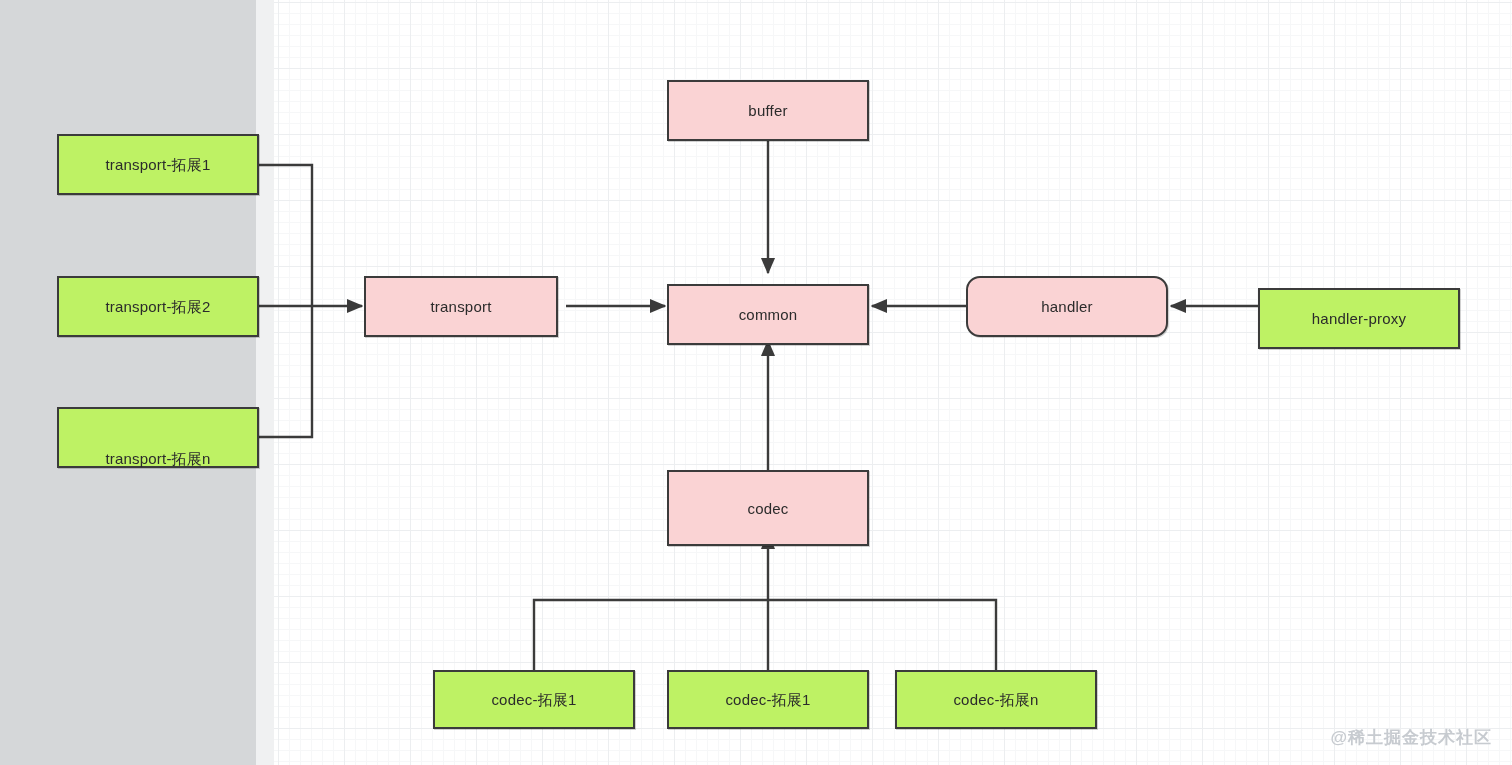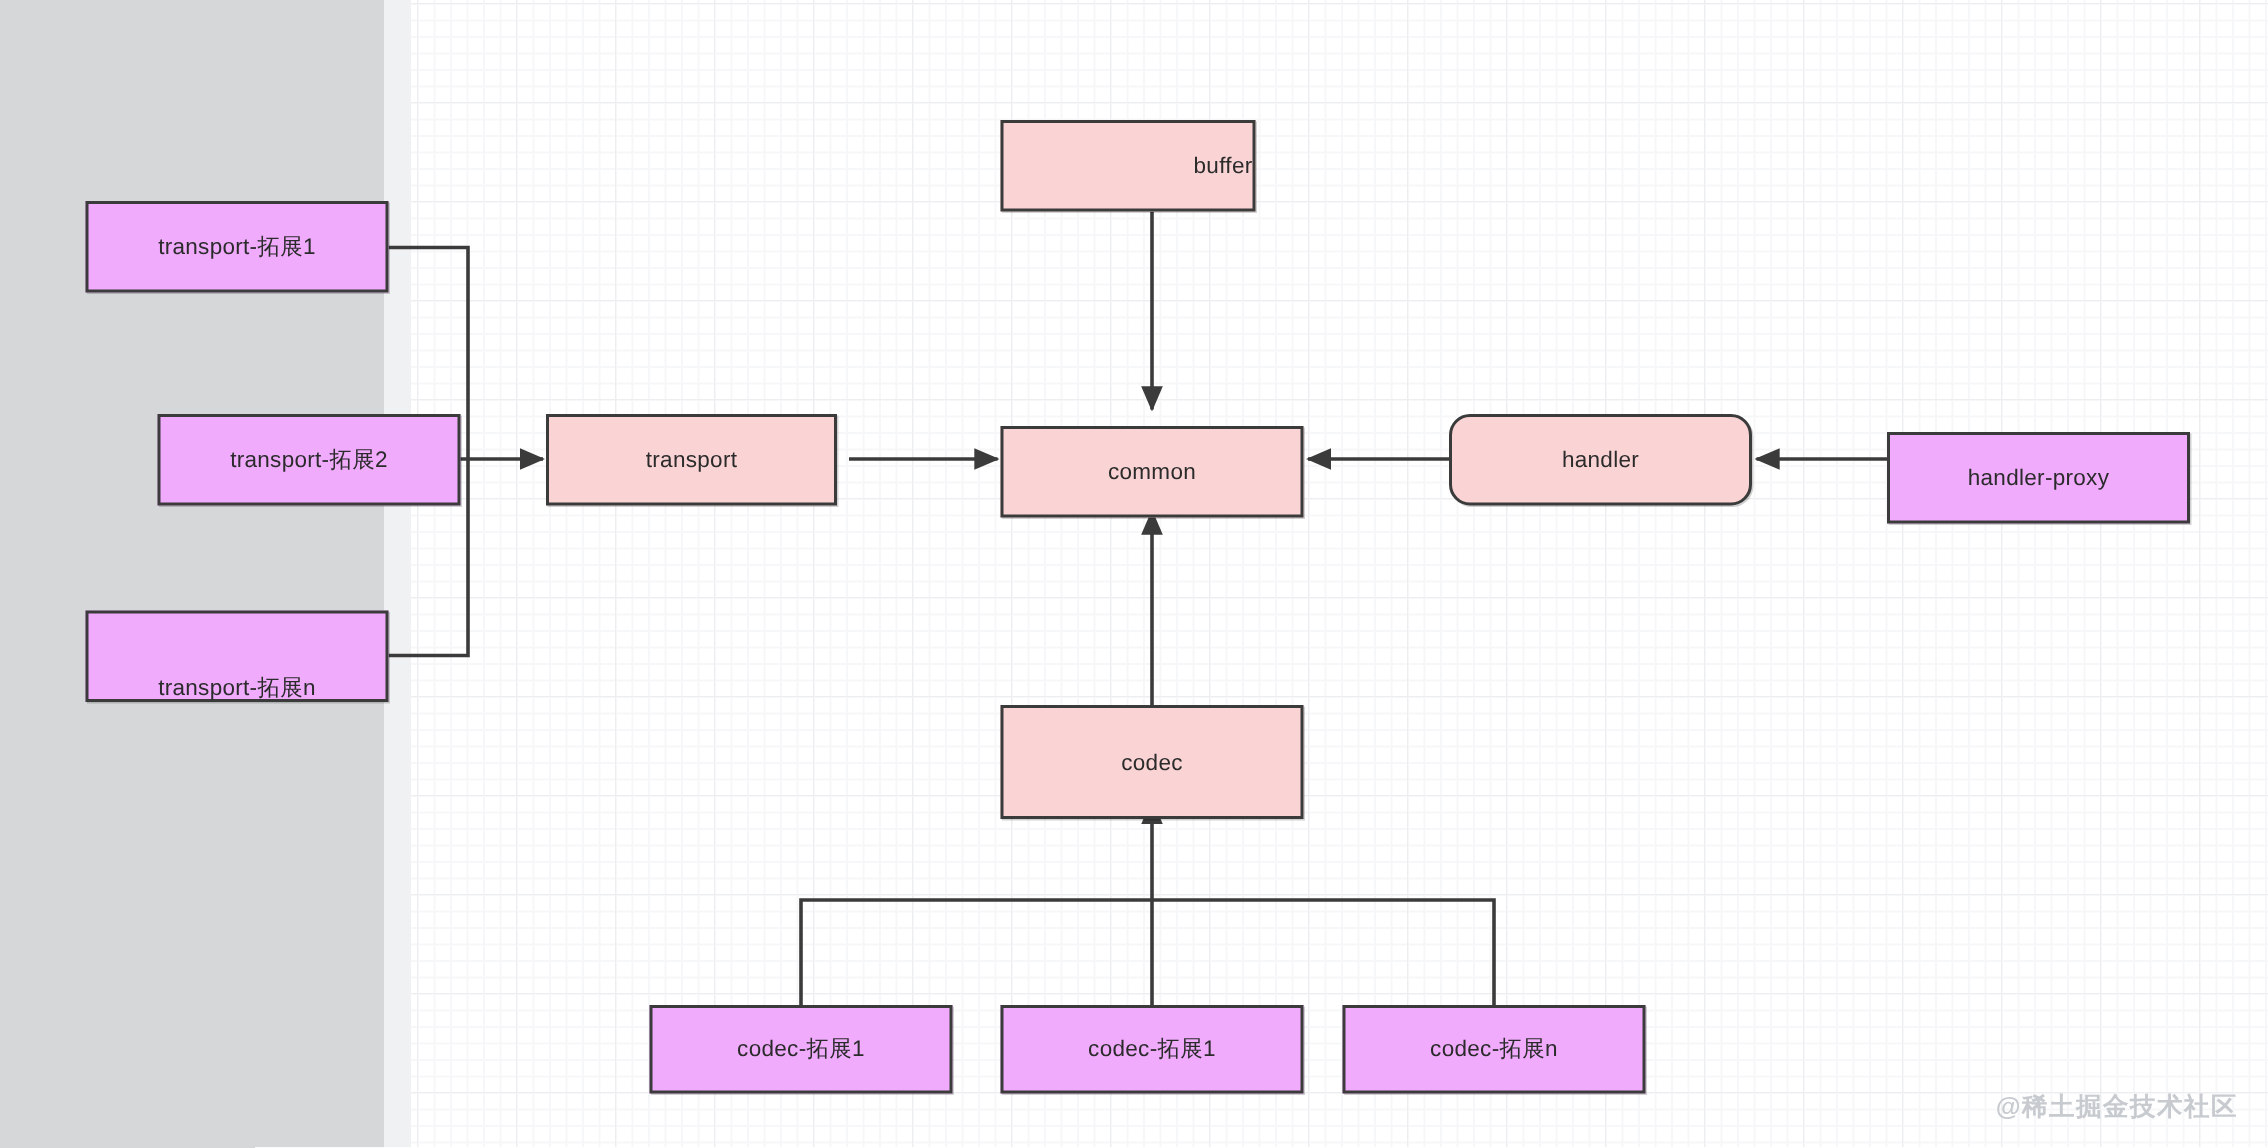--- a/index.html
+++ b/index.html
@@ -71,21 +71,21 @@
     display: flex;
     align-items: center;
     justify-content: center;
     font-size: 15px;
     color: #2b2b2b;
     letter-spacing: .2px;
     line-height: 1;
     box-shadow: 1px 1px 0 rgba(0,0,0,.18);
   }
   .node.pink { background: #fad3d4; }
-  .node.white { background: #f0abfc; }
+  .node.white { background: #bef264; }
   .node .label { pointer-events: none; }
 
   
   #watermark {
     position: absolute;
     right: 20px;
     bottom: 16px;
     font-size: 17px;
     color: #c7cbd0;
     letter-spacing: 1px;
@@ -133,30 +133,30 @@
 
       <path d="M 996 670 L 996 600 L 768 600"></path>
 
     </g>
   </svg>
 
   <div id="nodes">
       <div class="node white" style="left: 57px; top: 134px; width: 202px; height: 61px;">
         <span class="label">transport-拓展1</span>
       </div>
-      <div class="node white" style="left: 57px; top: 276px; width: 202px; height: 61px; margin-left: 48px;">
+      <div class="node white" style="left: 57px; top: 276px; width: 202px; height: 61px;">
         <span class="label">transport-拓展2</span>
       </div>
       <div class="node white" style="left: 57px; top: 407px; width: 202px; height: 61px; align-items: flex-end;">
         <span class="label">transport-拓展n</span>
       </div>
       <div class="node pink" style="left: 364px; top: 276px; width: 194px; height: 61px;">
         <span class="label">transport</span>
       </div>
-      <div class="node pink" style="left: 667px; top: 80px; width: 170px; height: 61px; justify-content: flex-end;">
+      <div class="node pink" style="left: 667px; top: 80px; width: 202px; height: 61px;">
         <span class="label">buffer</span>
       </div>
       <div class="node pink" style="left: 667px; top: 284px; width: 202px; height: 61px;">
         <span class="label">common</span>
       </div>
       <div class="node pink" style="left: 966px; top: 276px; width: 202px; height: 61px; border-radius: 14px;">
         <span class="label">handler</span>
       </div>
       <div class="node white" style="left: 1258px; top: 276px; width: 202px; height: 61px; margin-top: 12px;">
         <span class="label">handler-proxy</span>

